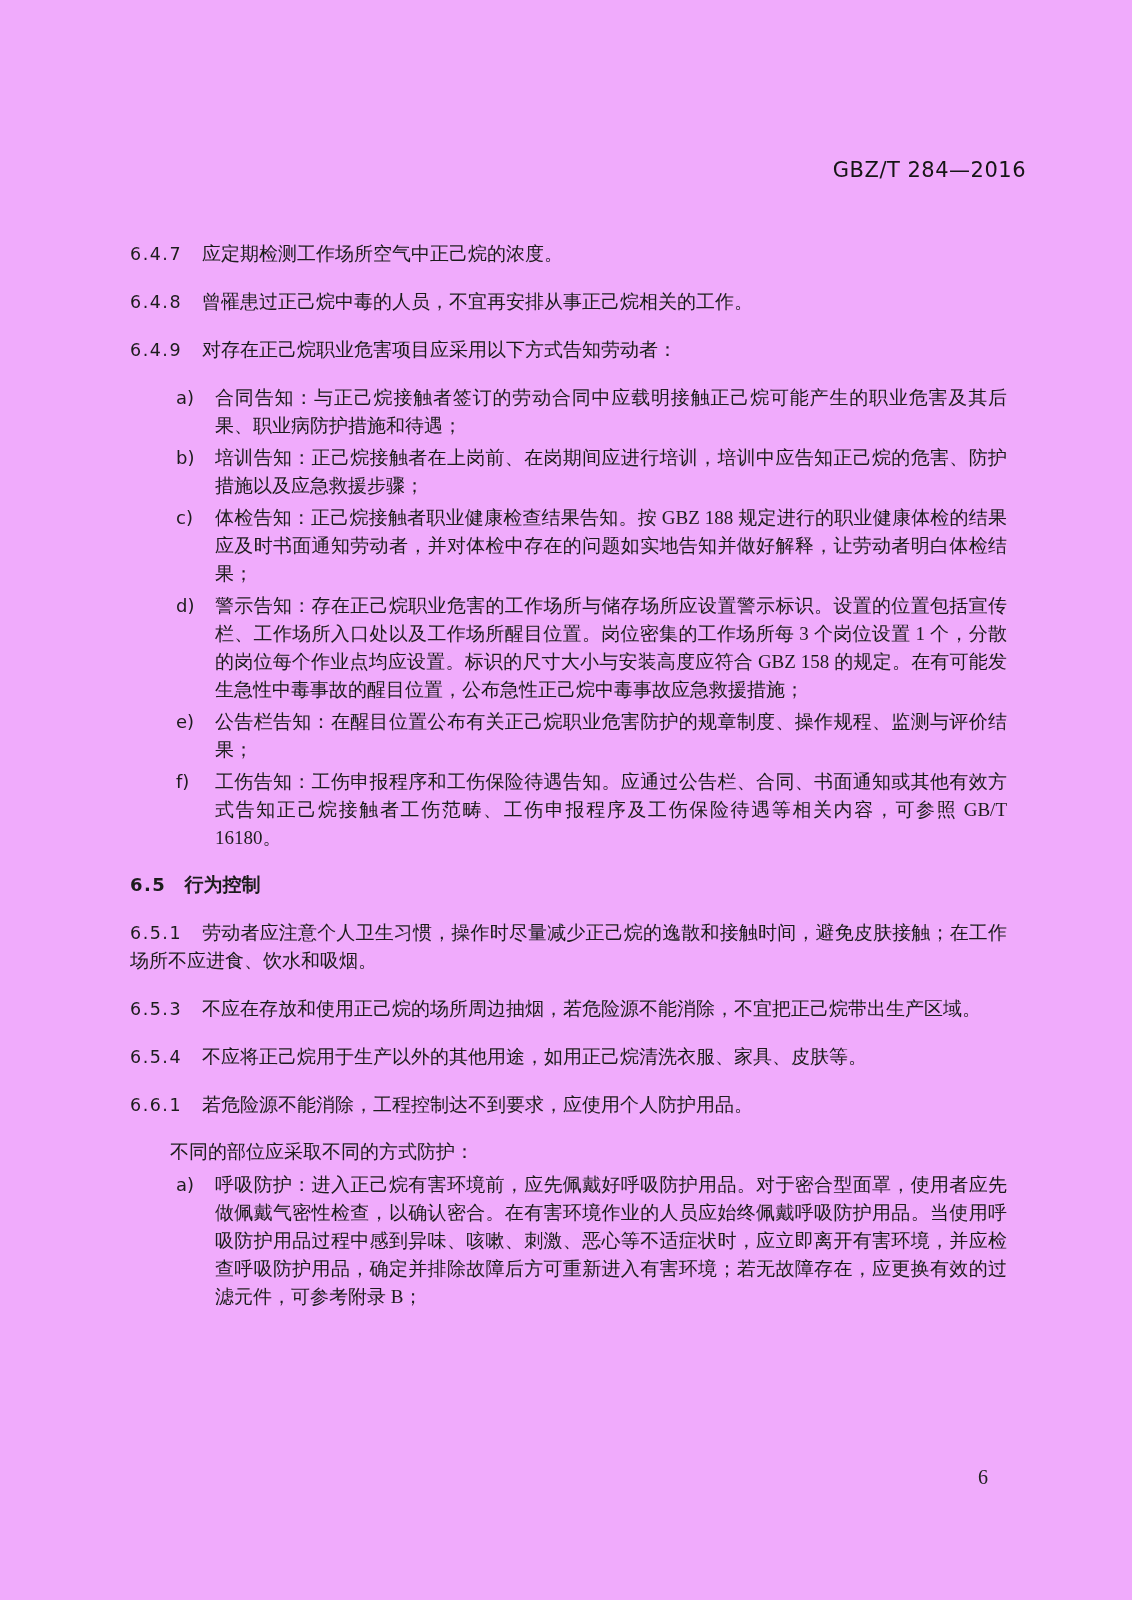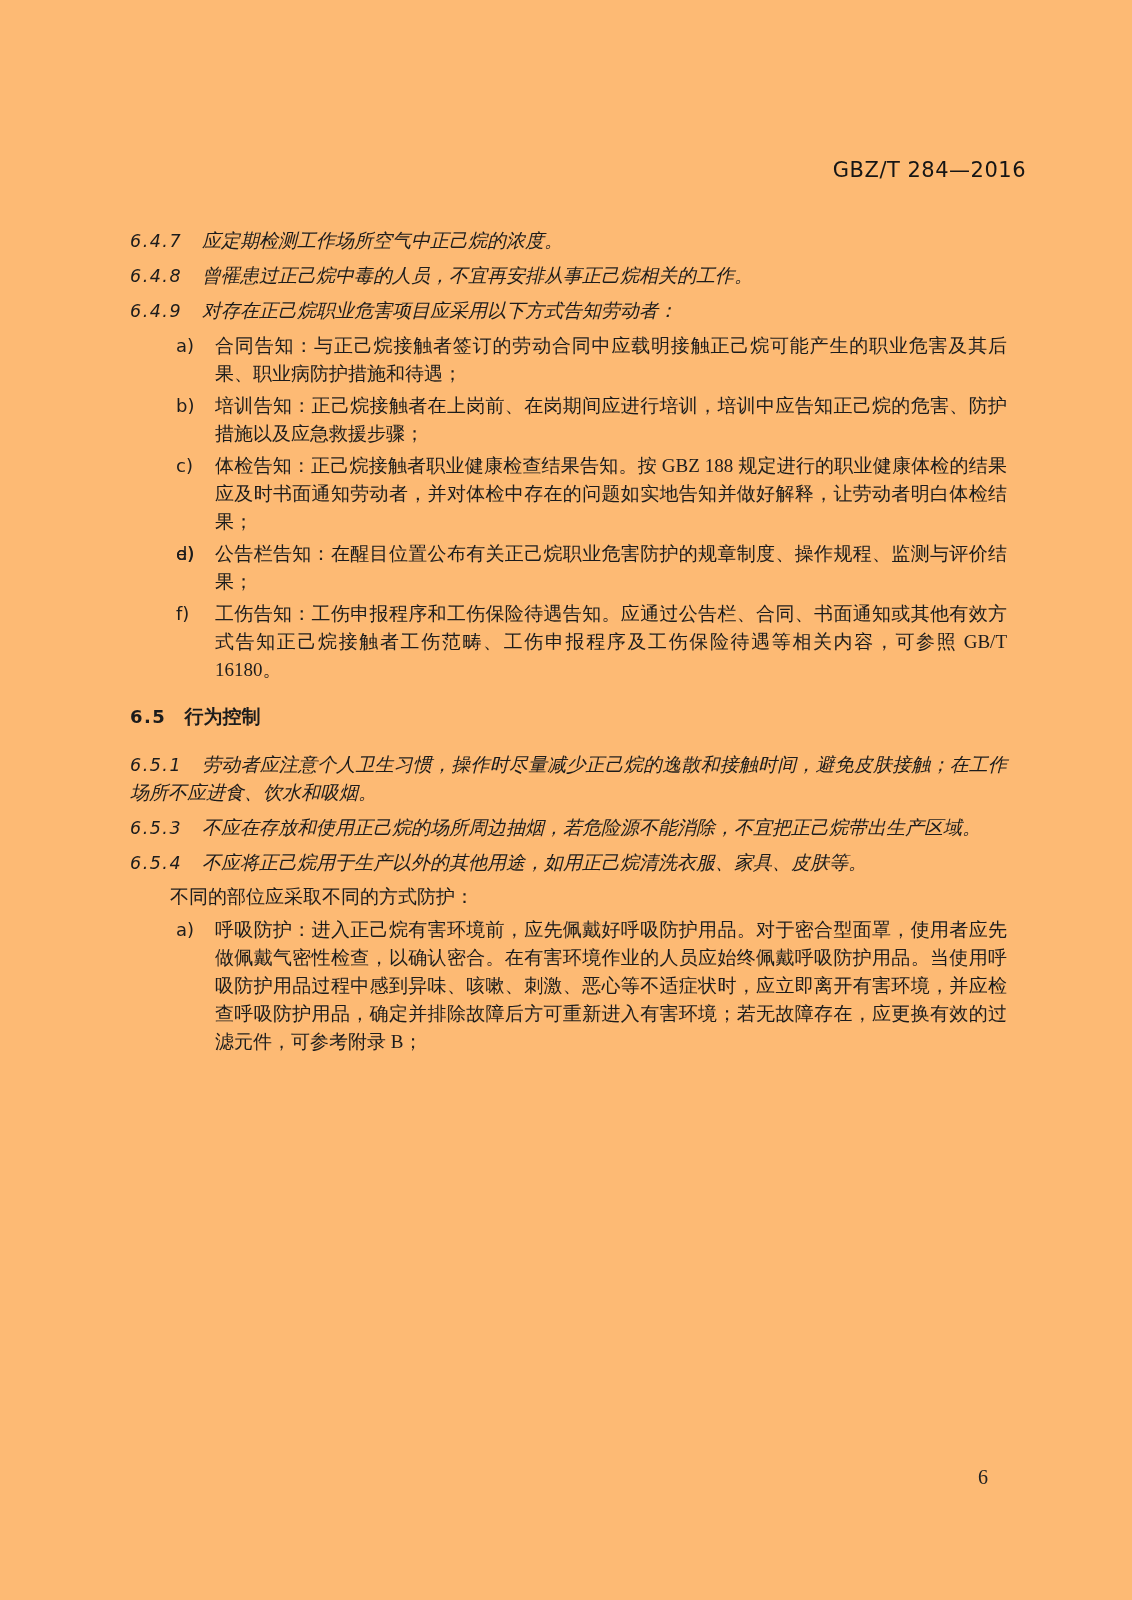--- a/index.html
+++ b/index.html
@@ -11,21 +11,21 @@
     width: 1132px;
     height: 1600px;
     position: relative;
     font-family: "Liberation Serif", "DejaVu Serif", serif;
     color: #1c1c1c;
     overflow: hidden;
   }
   .page {
     position: absolute;
     inset: 0;
-    background: #fdba74;
+    background: #f0abfc;
   }
   .page-header {
     position: absolute;
     top: 158px;
     right: 106px;
     font-family: "DejaVu Sans", "Liberation Sans", sans-serif;
     font-size: 21px;
     letter-spacing: 0.5px;
     color: #151515;
     white-space: nowrap;
@@ -33,22 +33,21 @@
   .content {
     position: absolute;
     left: 130px;
     top: 220px;
     width: 877px;
     font-size: 19px;
     line-height: 28px;
     text-align: justify;
   }
   .clause {
-    margin: 7px 0;
-    font-style: italic;
+    margin: 20px 0;
   }
   .clause .num {
     font-family: "DejaVu Sans", "Liberation Sans", sans-serif;
     font-size: 17.5px;
     letter-spacing: 1.5px;
     margin-right: 20px;
   }
   .heading {
     font-family: "DejaVu Sans", "Liberation Sans", sans-serif;
     font-weight: bold;
@@ -113,21 +112,21 @@
 
     <div class="list-item">
       <span class="marker">b)</span><span>培训告知：正己烷接触者在上岗前、在岗期间应进行培训，培训中应告知正己烷的危害、防护措施以及应急救援步骤；</span>
     </div>
 
     <div class="list-item">
       <span class="marker">c)</span><span>体检告知：正己烷接触者职业健康检查结果告知。按 GBZ 188 规定进行的职业健康体检的结果应及时书面通知劳动者，并对体检中存在的问题如实地告知并做好解释，让劳动者明白体检结果；</span>
     </div>
 
     <div class="list-item">
-      <span class="marker">d)</span>
+      <span class="marker">d)</span><span>警示告知：存在正己烷职业危害的工作场所与储存场所应设置警示标识。设置的位置包括宣传栏、工作场所入口处以及工作场所醒目位置。岗位密集的工作场所每 3 个岗位设置 1 个，分散的岗位每个作业点均应设置。标识的尺寸大小与安装高度应符合 GBZ 158 的规定。在有可能发生急性中毒事故的醒目位置，公布急性正己烷中毒事故应急救援措施；</span>
     </div>
 
     <div class="list-item">
       <span class="marker">e)</span><span>公告栏告知：在醒目位置公布有关正己烷职业危害防护的规章制度、操作规程、监测与评价结果；</span>
     </div>
 
     <div class="list-item">
       <span class="marker">f)</span><span>工伤告知：工伤申报程序和工伤保险待遇告知。应通过公告栏、合同、书面通知或其他有效方式告知正己烷接触者工伤范畴、工伤申报程序及工伤保险待遇等相关内容，可参照 GB/T 16180。</span>
     </div>
 
@@ -142,20 +141,23 @@
 
     <div class="clause">
       <span class="num">6.5.3</span><span>不应在存放和使用正己烷的场所周边抽烟，若危险源不能消除，不宜把正己烷带出生产区域。</span>
     </div>
 
     <div class="clause">
       <span class="num">6.5.4</span><span>不应将正己烷用于生产以外的其他用途，如用正己烷清洗衣服、家具、皮肤等。</span>
     </div>
 
 
+    <div class="clause">
+      <span class="num">6.6.1</span><span>若危险源不能消除，工程控制达不到要求，应使用个人防护用品。</span>
+    </div>
 
 
 
     <div class="para-indent">不同的部位应采取不同的方式防护：</div>
 
     <div class="list-item">
       <span class="marker">a)</span><span>呼吸防护：进入正己烷有害环境前，应先佩戴好呼吸防护用品。对于密合型面罩，使用者应先做佩戴气密性检查，以确认密合。在有害环境作业的人员应始终佩戴呼吸防护用品。当使用呼吸防护用品过程中感到异味、咳嗽、刺激、恶心等不适症状时，应立即离开有害环境，并应检查呼吸防护用品，确定并排除故障后方可重新进入有害环境；若无故障存在，应更换有效的过滤元件，可参考附录 B；</span>
     </div>
 
   </div>

